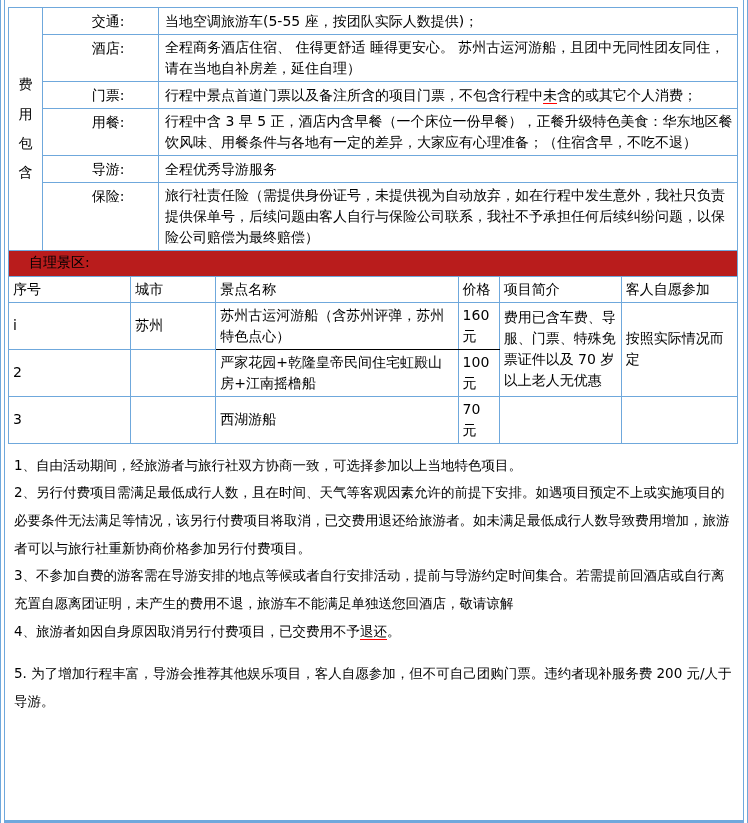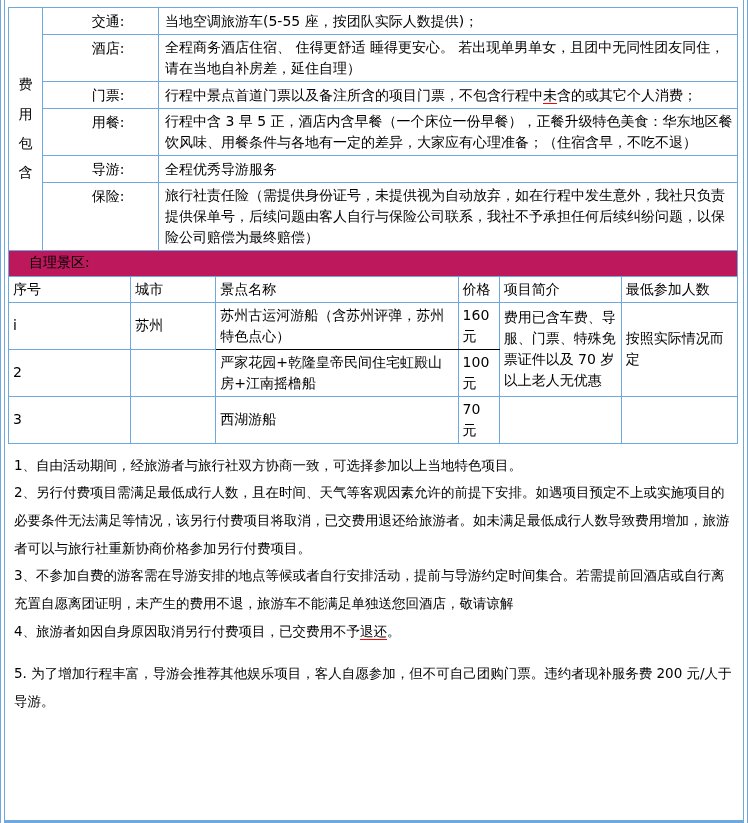--- a/index.html
+++ b/index.html
@@ -13,21 +13,21 @@
   table.tbl td { border:1px solid #6fa8dc; padding:2px 4px; line-height:1.5; vertical-align:middle; }
 
   
   .fees td.vhead { width:34px; text-align:center; vertical-align:middle; }
   .vtext { display:inline-block; width:15px; word-break:break-all; line-height:2.1; text-align:center; }
   .fees td.lbl { width:116px; text-align:center; vertical-align:top; padding-top:3px;padding-left:19px; }
   .fees td.val { text-align:left; padding-left:6px; }
   .u-red { border-bottom:1px solid #ff0000; }
 
   
-  .graybar { background:#be185d; border:1px solid #6fa8dc; margin-top:-1px;
+  .graybar { background:#b91c1c; border:1px solid #6fa8dc; margin-top:-1px;
              font-size:14px; padding:2px 6px 3px 20px; line-height:1.4; }
 
   
   .attr { margin-top:-1px; }
   .attr td { text-align:left; vertical-align:top; }
   .attr tr.head td { height:24px; }
   .attr td.bb { border-bottom:1px solid #000; }
   .attr col.c-no { width:122px; } .attr col.c-city { width:85px; }
   .attr col.c-name { width:242px; } .attr col.c-price { width:41px; }
   .attr col.c-intro { width:122px; } .attr col.c-min { width:116px; }
@@ -47,21 +47,21 @@
       <tbody>
           <tr>
         <td class="vhead" rowspan="6">
           <span class="vtext">费用包含</span>
         </td>
         <td class="lbl">交通:</td>
         <td class="val">当地空调旅游车(5-55 座，按团队实际人数提供)；</td>
       </tr>
       <tr>
         <td class="lbl">酒店:</td>
-        <td class="val">全程商务酒店住宿、 住得更舒适 睡得更安心。 若出现单男单女，且团中无同性团友同住，请在当地自补房差，延住自理）</td>
+        <td class="val">全程商务酒店住宿、 住得更舒适 睡得更安心。 苏州古运河游船，且团中无同性团友同住，请在当地自补房差，延住自理）</td>
       </tr>
       <tr>
         <td class="lbl">门票:</td>
         <td class="val">
           <span>行程中景点首道门票以及备注所含的项目门票，不包含行程中</span><span class="u-red">未</span><span>含的或其它个人消费；</span>
         </td>
       </tr>
       <tr>
         <td class="lbl">用餐:</td>
         <td class="val">行程中含 3 早 5 正，酒店内含早餐（一个床位一份早餐），正餐升级特色美食：华东地区餐饮风味、用餐条件与各地有一定的差异，大家应有心理准备；（住宿含早，不吃不退）</td>
@@ -88,21 +88,21 @@
           <col class="c-intro">
           <col class="c-min">
       </colgroup>
       <tbody>
           <tr class="head">
         <td>序号</td>
         <td>城市</td>
         <td>景点名称</td>
         <td>价格</td>
         <td>项目简介</td>
-        <td>最低参加人数</td>
+        <td>客人自愿参加</td>
       </tr>
       <tr>
         <td>i</td>
         <td>苏州</td>
         <td class="bb">苏州古运河游船（含苏州评弹，苏州特色点心）</td>
         <td class="bb">160 元</td>
         <td rowspan="2">费用已含车费、导服、门票、特殊免票证件以及 70 岁以上老人无优惠</td>
         <td rowspan="2">按照实际情况而定</td>
       </tr>
       <tr>

